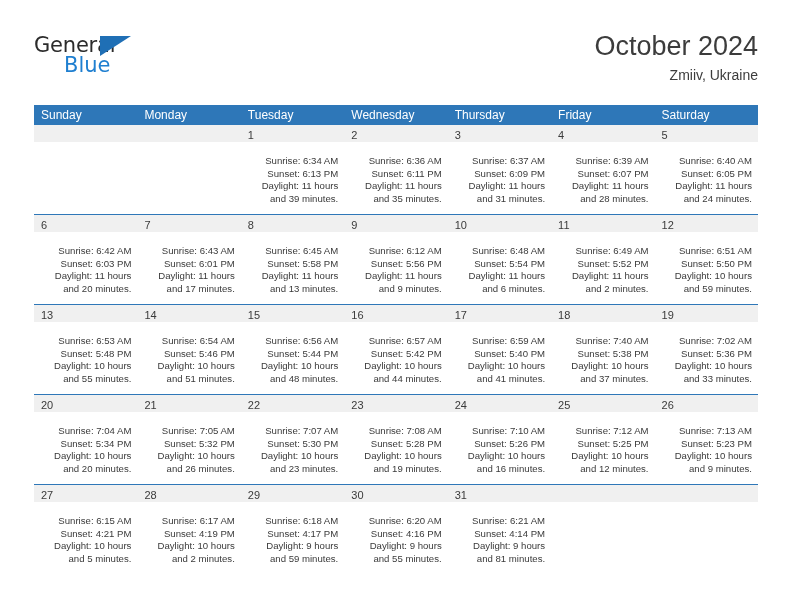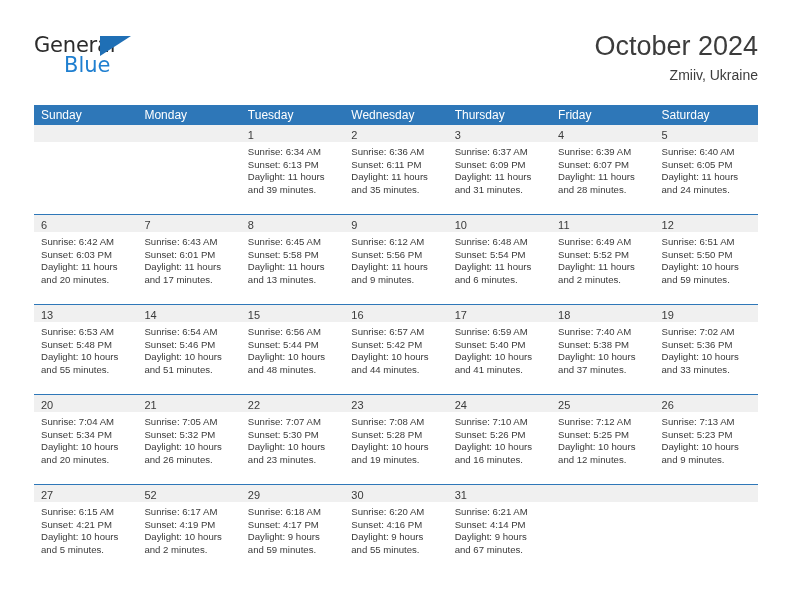--- a/index.html
+++ b/index.html
@@ -144,22 +144,23 @@
     padding-left: 7px;
     box-sizing: border-box;
   }
   .day-num {
     font-size: 11px;
     line-height: 17px;
     color: #3a3a3a;
   }
 
   .day-body {
-    padding: 4px 6px 0 7px;
+    padding: 13px 6px 0 7px;
     box-sizing: border-box;
+    text-align: right;
   }
   .day-line {
     font-size: 9.6px;
     line-height: 12.6px;
     color: #3a3a3a;
     white-space: nowrap;
   }
 </style>
 </head>
 <body>
@@ -467,21 +468,21 @@
             <div class="day-cell">
               <div class="day-num-band"><span class="day-num">27</span></div>
               <div class="day-body">
                 <div class="day-line">Sunrise: 6:15 AM</div>
                 <div class="day-line">Sunset: 4:21 PM</div>
                 <div class="day-line">Daylight: 10 hours</div>
                 <div class="day-line">and 5 minutes.</div>
               </div>
             </div>
             <div class="day-cell">
-              <div class="day-num-band"><span class="day-num">52</span></div>
+              <div class="day-num-band"><span class="day-num">28</span></div>
               <div class="day-body">
                 <div class="day-line">Sunrise: 6:17 AM</div>
                 <div class="day-line">Sunset: 4:19 PM</div>
                 <div class="day-line">Daylight: 10 hours</div>
                 <div class="day-line">and 2 minutes.</div>
               </div>
             </div>
             <div class="day-cell">
               <div class="day-num-band"><span class="day-num">29</span></div>
               <div class="day-body">
@@ -499,21 +500,21 @@
                 <div class="day-line">Daylight: 9 hours</div>
                 <div class="day-line">and 55 minutes.</div>
               </div>
             </div>
             <div class="day-cell">
               <div class="day-num-band"><span class="day-num">31</span></div>
               <div class="day-body">
                 <div class="day-line">Sunrise: 6:21 AM</div>
                 <div class="day-line">Sunset: 4:14 PM</div>
                 <div class="day-line">Daylight: 9 hours</div>
-                <div class="day-line">and 67 minutes.</div>
+                <div class="day-line">and 81 minutes.</div>
               </div>
             </div>
             <div class="day-cell empty">
               <div class="day-num-band"><span class="day-num"></span></div>
               <div class="day-body">
                 <div class="day-line"></div>
                 <div class="day-line"></div>
                 <div class="day-line"></div>
                 <div class="day-line"></div>
               </div>

